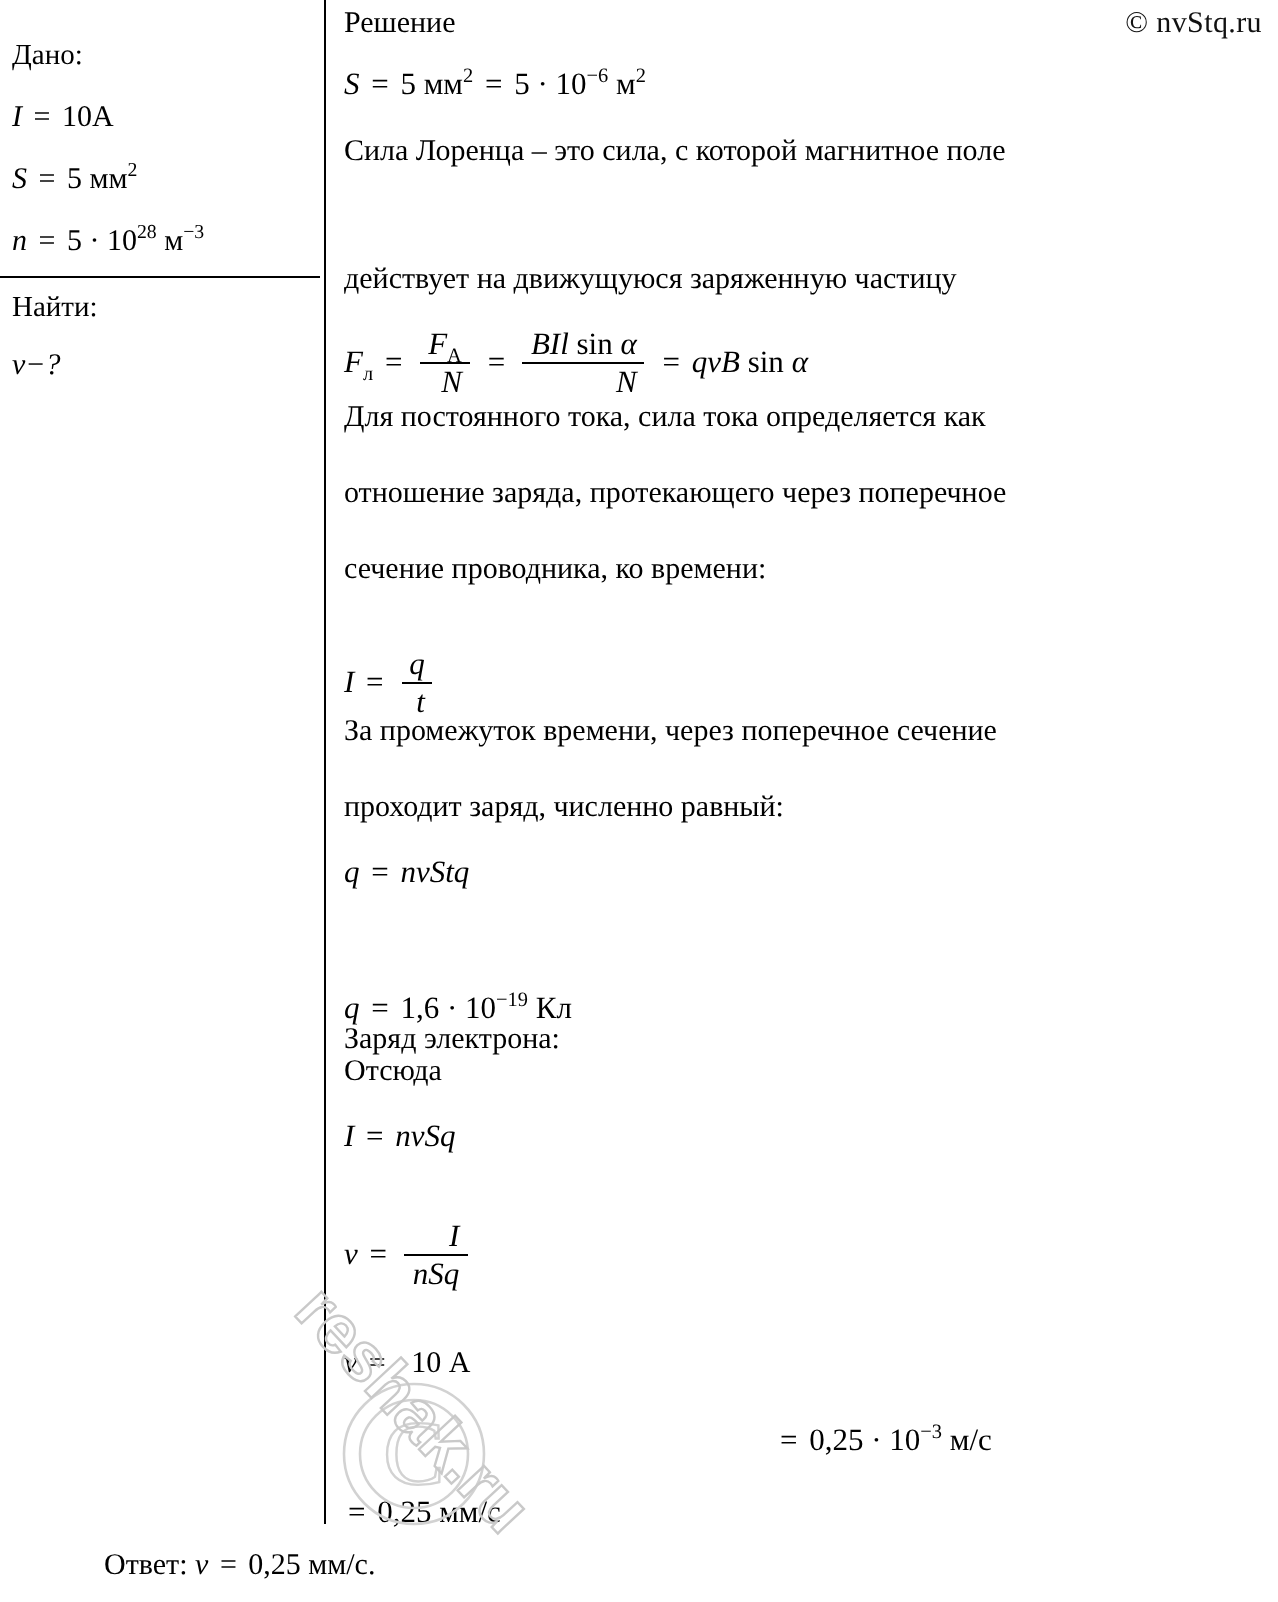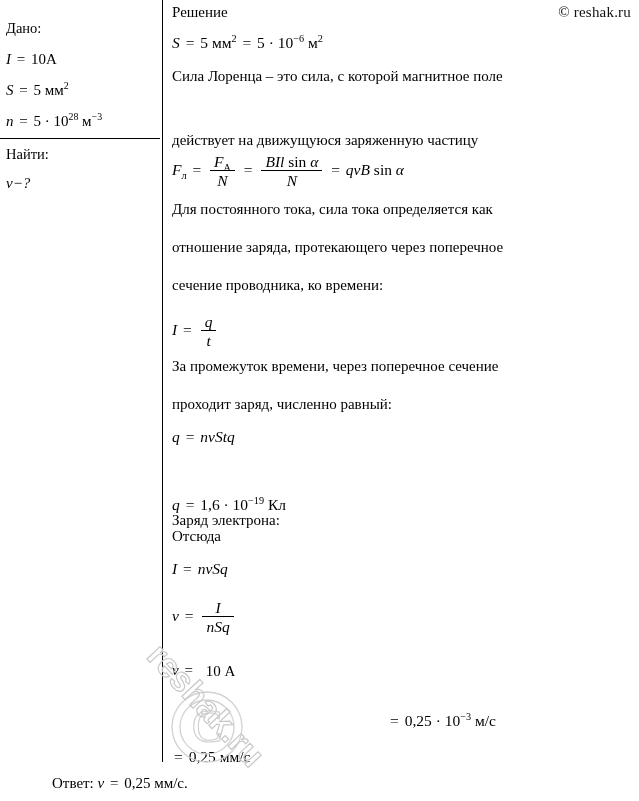--- a/index.html
+++ b/index.html
@@ -84,23 +84,23 @@
   .mi { font-style: italic; font-family: "Liberation Serif","DejaVu Serif",serif; }
   .mu { font-style: normal; }
   .op { font-style: normal; padding: 0 2px; }
   sup.ex { font-size: .66em; vertical-align: super; font-style: normal; line-height: 0; }
   sub.sb { font-size: .66em; vertical-align: sub; font-style: normal; line-height: 0; }
 
   
   .frac {
     display: inline-block;
     vertical-align: middle;
-    text-align: center;
+    text-align: right;
     line-height: 1.12;
-    margin: 5px 3px;
+    margin: 16px 3px;
   }
   .frac .num { display: block; padding: 0 4px; }
   .frac .den {
     display: block;
     border-top: 1.3px solid #000;
     padding: 1px 4px 0 4px;
   }
 
   
   .right-col {
@@ -159,21 +159,21 @@
     transform: rotate(47deg);
     transform-origin: 0 0;
     white-space: nowrap;
   }
 </style>
 </head>
 <body>
 
 <div class="page">
 
-  <div class="wm-top">© reshak.ru</div>
+  <div class="wm-top">© nvStq.ru</div>
 
   <div class="v-divider"></div>
   <div class="h-divider"></div>
 
   <div class="left-col">
     <div class="lbl">Дано:</div>
 
     <div class="given-row">
       <span class="mi">I</span>
       <span class="op">=</span>

